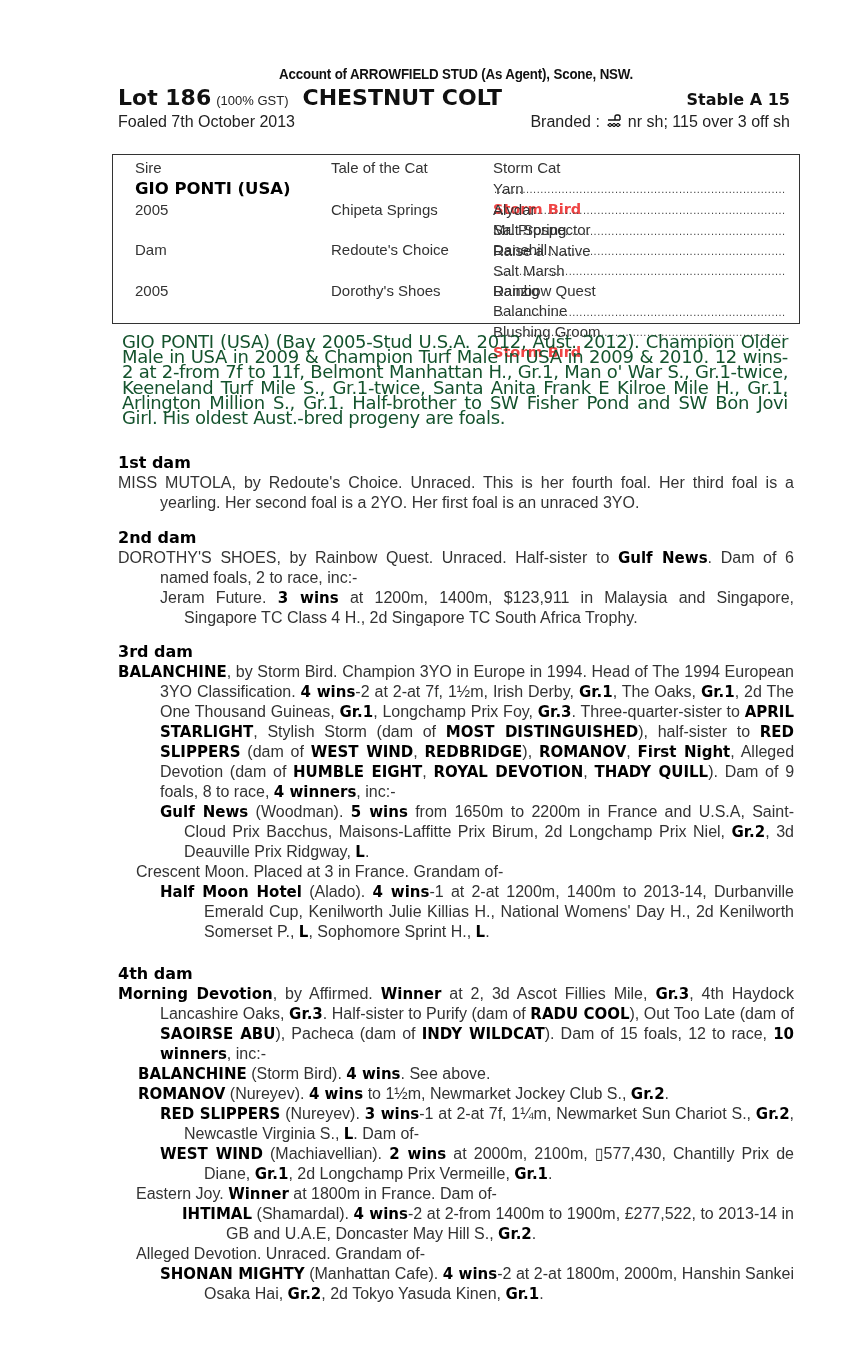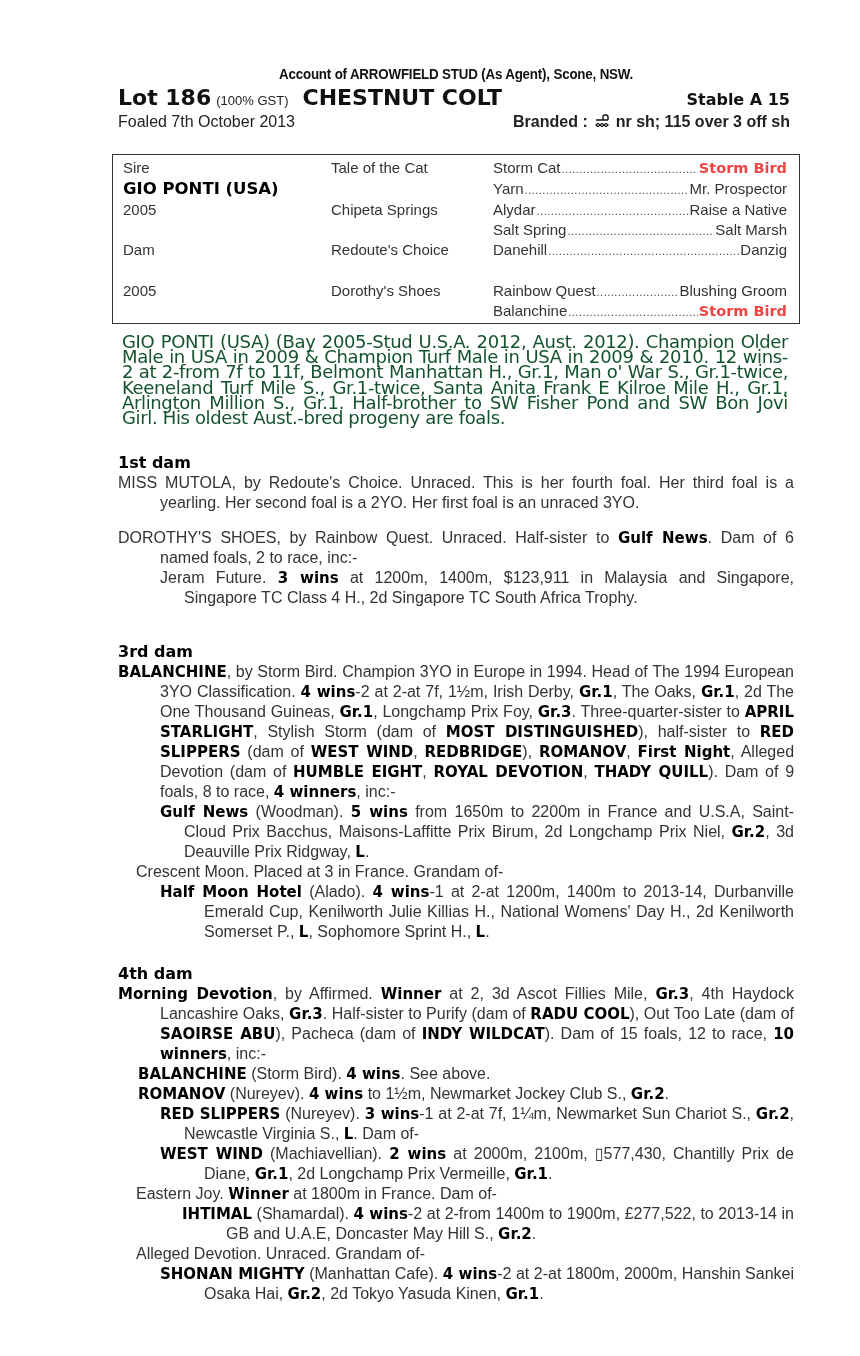--- a/index.html
+++ b/index.html
@@ -6,29 +6,29 @@
   body { width: 860px; height: 1356px; position: relative; overflow: hidden; color: #111; }
   .page { position: absolute; left: 118px; top: 60px; width: 676px; font-family: "Liberation Sans", sans-serif; }
 
   .account { text-align: center; font-family: "Liberation Sans", sans-serif; font-weight: bold; font-size: 15.5px; letter-spacing: -0.2px; transform: scaleX(0.86); transform-origin: center; white-space: nowrap; margin-top: 5px; height: 20px; }
   .lotline { display: flex; align-items: baseline; height: 28px; white-space: nowrap; }
   .lot { font-family: "DejaVu Sans", sans-serif; font-weight: bold; font-size: 22px; }
   .gst { font-size: 13px; color: #222; margin-left: 5px; }
   .colour { font-family: "DejaVu Sans", sans-serif; font-weight: bold; font-size: 22px; margin-left: 14px; }
   .stable { margin-left: auto; font-family: "DejaVu Sans", sans-serif; font-weight: bold; font-size: 16px; margin-right: 4px; }
   .foalline { display: flex; align-items: baseline; height: 26px; font-size: 16px; color: #222; white-space: nowrap; gap: 20px; }
-  .branded { margin-left: auto; margin-right: 4px; display: flex; align-items: flex-end; font-weight: bold; }
+  .branded { margin-left: auto; margin-right: 4px; display: flex; align-items: flex-end; }
   .brand-icon { display: inline-block; width: 18px; height: 18px; margin: 0 5px; vertical-align: -2px; }
 
   .pedigree { position: absolute; left: -6px; top: 94px; width: 688px; height: 170px; border: 1.5px solid #333; box-sizing: border-box; }
   .ped-row { position: absolute; left: 0; right: 0; height: 20px; font-size: 15px; color: #333; line-height: 20px; }
-  .c1 { position: absolute; left: 10px; }
+  .c1 { position: absolute; left: 22px; }
   .c1.big { font-family: "DejaVu Sans", sans-serif; font-weight: bold; font-size: 16.5px; color: #000; }
   .c2 { position: absolute; left: 198px; margin-left: 20px; }
-  .c3 { position: absolute; left: 380px; width: 294px; display: flex; }
+  .c3 { position: absolute; left: 380px; width: 294px; display: flex; flex-direction: column; }
   .c3 .dots { flex: 1; overflow: hidden; white-space: nowrap; color: #444; letter-spacing: 0.5px; margin: 0 1px; }
   .c3 .dots::after { content: "................................................................................................................"; font-size: 11px; }
   .c3 .b { font-family: "DejaVu Sans", sans-serif; font-weight: bold; color: #ef4444; font-size: 14.5px; }
 
   .sire-summary { position: absolute; top: 274px; left: 4px; width: 666px; font-family: "DejaVu Sans", sans-serif; font-weight: normal; font-size: 18px; line-height: 15.2px; text-align: justify; letter-spacing: -0.35px; color: #14532d; }
 
   .dam-section { position: absolute; left: 0; width: 676px; font-size: 16px; line-height: 20px; color: #333; }
   .dam-head { font-family: "DejaVu Sans", sans-serif; font-weight: bold; font-size: 16px; color: #000; height: 20px; }
   .para { text-align: justify; text-align-last: left; }
   .h1 { padding-left: 42px; text-indent: -42px; }
@@ -131,20 +131,21 @@
   </div>
 
   <div class="sire-summary">GIO PONTI (USA) (Bay 2005-Stud U.S.A. 2012, Aust. 2012). Champion Older Male in USA in 2009 &amp; Champion Turf Male in USA in 2009 &amp; 2010. 12 wins-2 at 2-from 7f to 11f, Belmont Manhattan H., Gr.1, Man o' War S., Gr.1-twice, Keeneland Turf Mile S., Gr.1-twice, Santa Anita Frank E Kilroe Mile H., Gr.1, Arlington Million S., Gr.1. Half-brother to SW Fisher Pond and SW Bon Jovi Girl. His oldest Aust.-bred progeny are foals.</div>
 
   <div class="dam-section sec1">
     <div class="dam-head">1st dam</div>
     <div class="para h1">MISS MUTOLA, by Redoute's Choice. Unraced. This is her fourth foal. Her third foal is a yearling. Her second foal is a 2YO. Her first foal is an unraced 3YO.</div>
   </div>
 
   <div class="dam-section sec2">
+    <div class="dam-head">2nd dam</div>
     <div class="para h1"><span>DOROTHY'S SHOES, by Rainbow Quest. Unraced. Half-sister to </span><span class="bk">Gulf News</span><span>. Dam of 6 named foals, 2 to race, inc:-</span></div>
     <div class="para l2b"><span>Jeram Future. </span><span class="bk">3 wins</span><span> at 1200m, 1400m, $123,911 in Malaysia and Singapore, Singapore TC Class 4 H., 2d Singapore TC South Africa Trophy.</span></div>
   </div>
 
   <div class="dam-section sec3">
     <div class="dam-head">3rd dam</div>
     <div class="para h1"><span class="bk">BALANCHINE</span><span>, by Storm Bird. Champion 3YO in Europe in 1994. Head of The 1994 European 3YO Classification. </span><span class="bk">4 wins</span><span>-2 at 2-at 7f, 1½m, Irish Derby, </span><span class="bk">Gr.1</span><span>, The Oaks, </span><span class="bk">Gr.1</span><span>, 2d The One Thousand Guineas, </span><span class="bk">Gr.1</span><span>, Longchamp Prix Foy, </span><span class="bk">Gr.3</span><span>. Three-quarter-sister to </span><span class="bk">APRIL STARLIGHT</span><span>, Stylish Storm (dam of </span><span class="bk">MOST DISTINGUISHED</span><span>), half-sister to </span><span class="bk">RED SLIPPERS</span><span> (dam of </span><span class="bk">WEST WIND</span><span>, </span><span class="bk">REDBRIDGE</span><span>), </span><span class="bk">ROMANOV</span><span>, </span><span class="bk">First Night</span><span>, Alleged Devotion (dam of </span><span class="bk">HUMBLE EIGHT</span><span>, </span><span class="bk">ROYAL DEVOTION</span><span>, </span><span class="bk">THADY QUILL</span><span>). Dam of 9 foals, 8 to race, </span><span class="bk">4 winners</span><span>, inc:-</span></div>
     <div class="para l2b"><span class="bk">Gulf News</span><span> (Woodman). </span><span class="bk">5 wins</span><span> from 1650m to 2200m in France and U.S.A, Saint-Cloud Prix Bacchus, Maisons-Laffitte Prix Birum, 2d Longchamp Prix Niel, </span><span class="bk">Gr.2</span><span>, 3d Deauville Prix Ridgway, </span><span class="bk">L</span><span>.</span></div>
     <div class="para l0">Crescent Moon. Placed at 3 in France. Grandam of-</div>
     <div class="para l2"><span class="bk">Half Moon Hotel</span><span> (Alado). </span><span class="bk">4 wins</span><span>-1 at 2-at 1200m, 1400m to 2013-14, Durbanville Emerald Cup, Kenilworth Julie Killias H., National Womens' Day H., 2d Kenilworth Somerset P., </span><span class="bk">L</span><span>, Sophomore Sprint H., </span><span class="bk">L</span><span>.</span></div>

